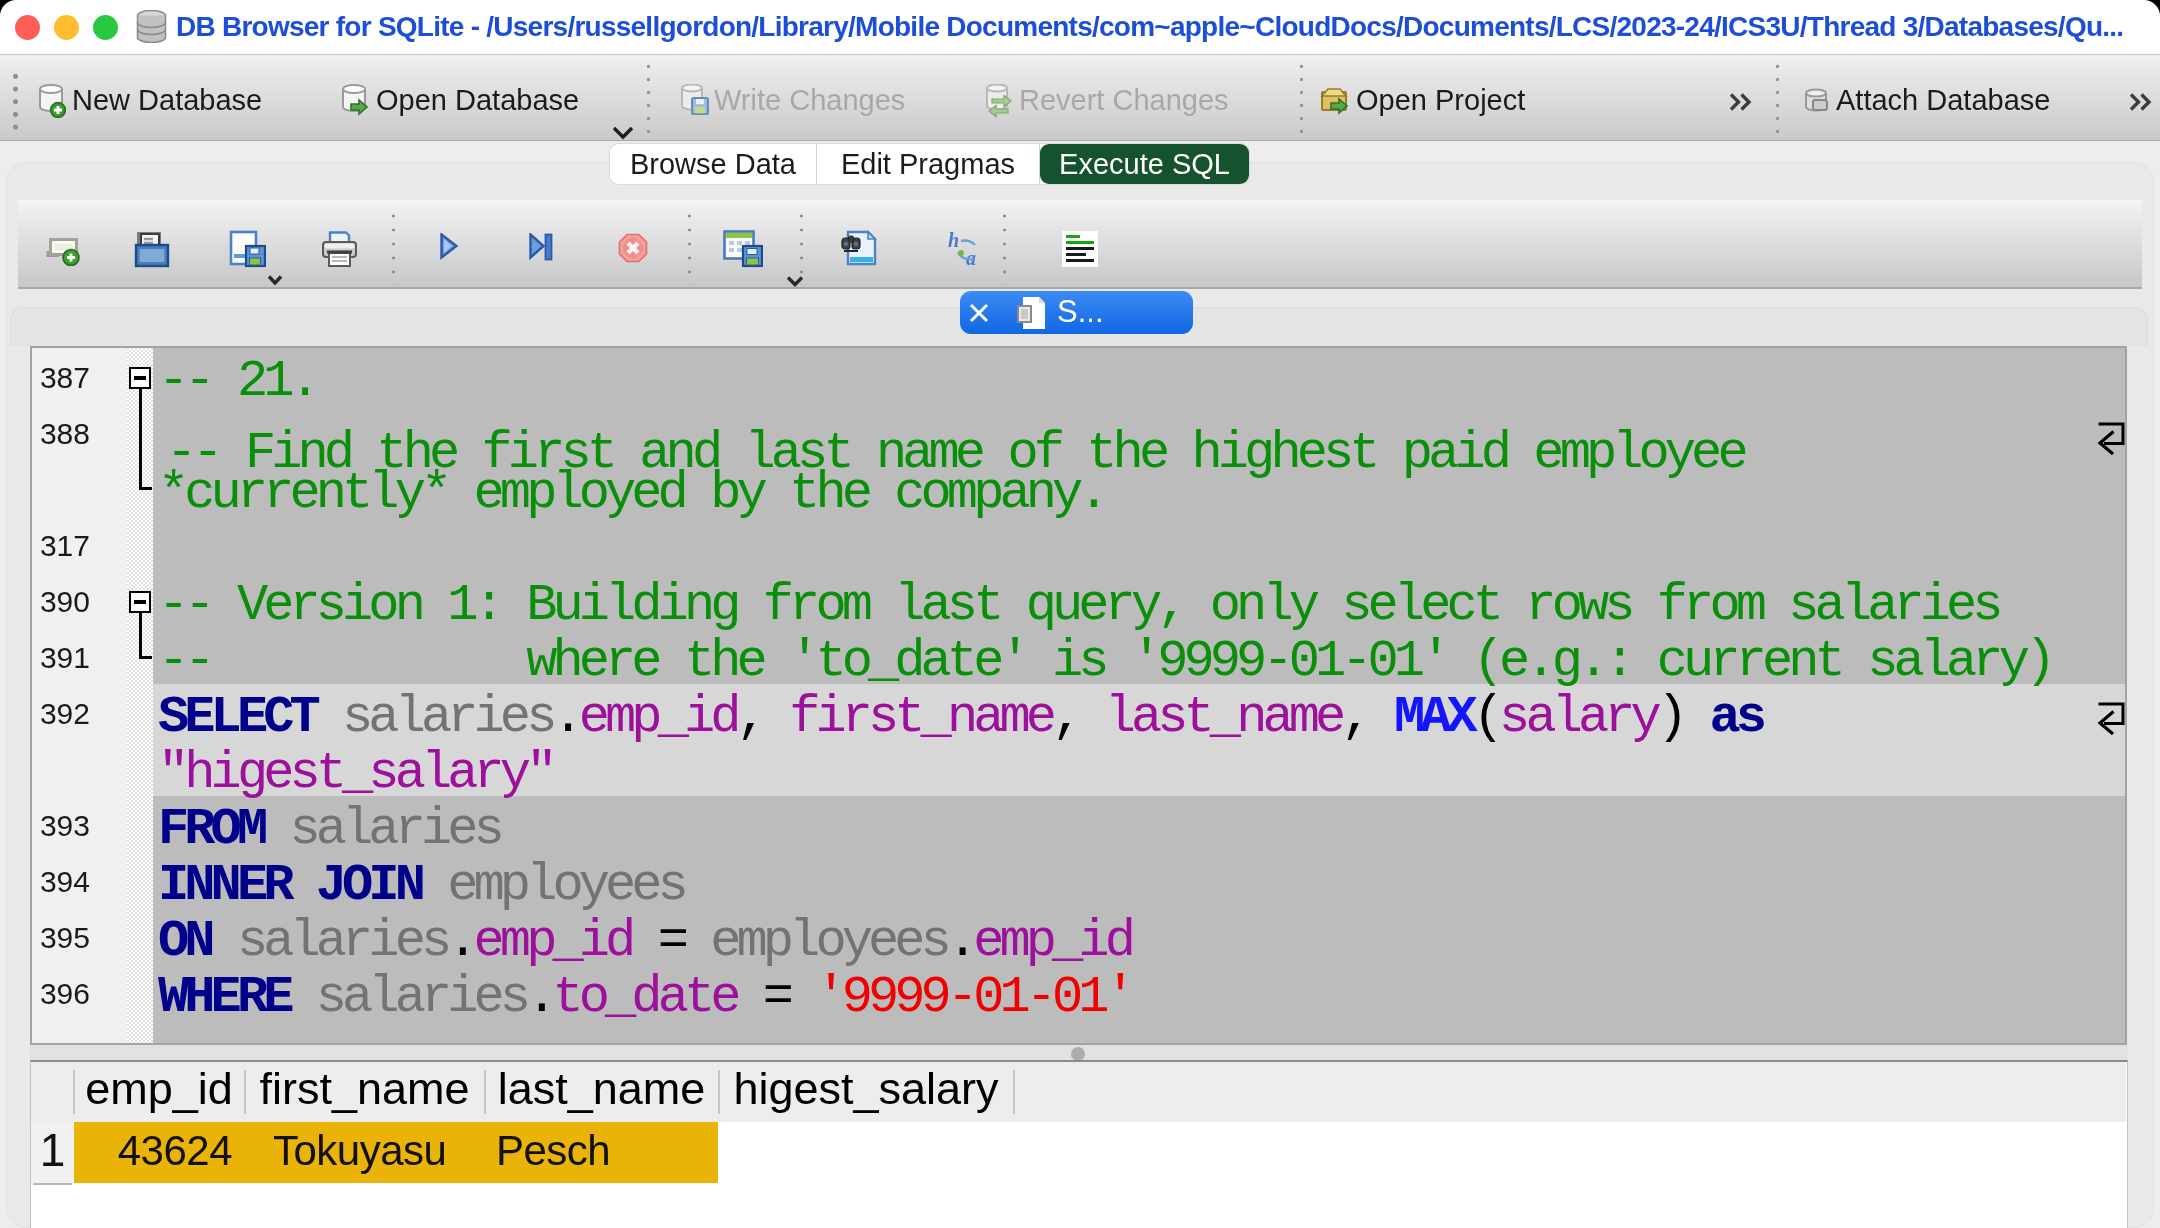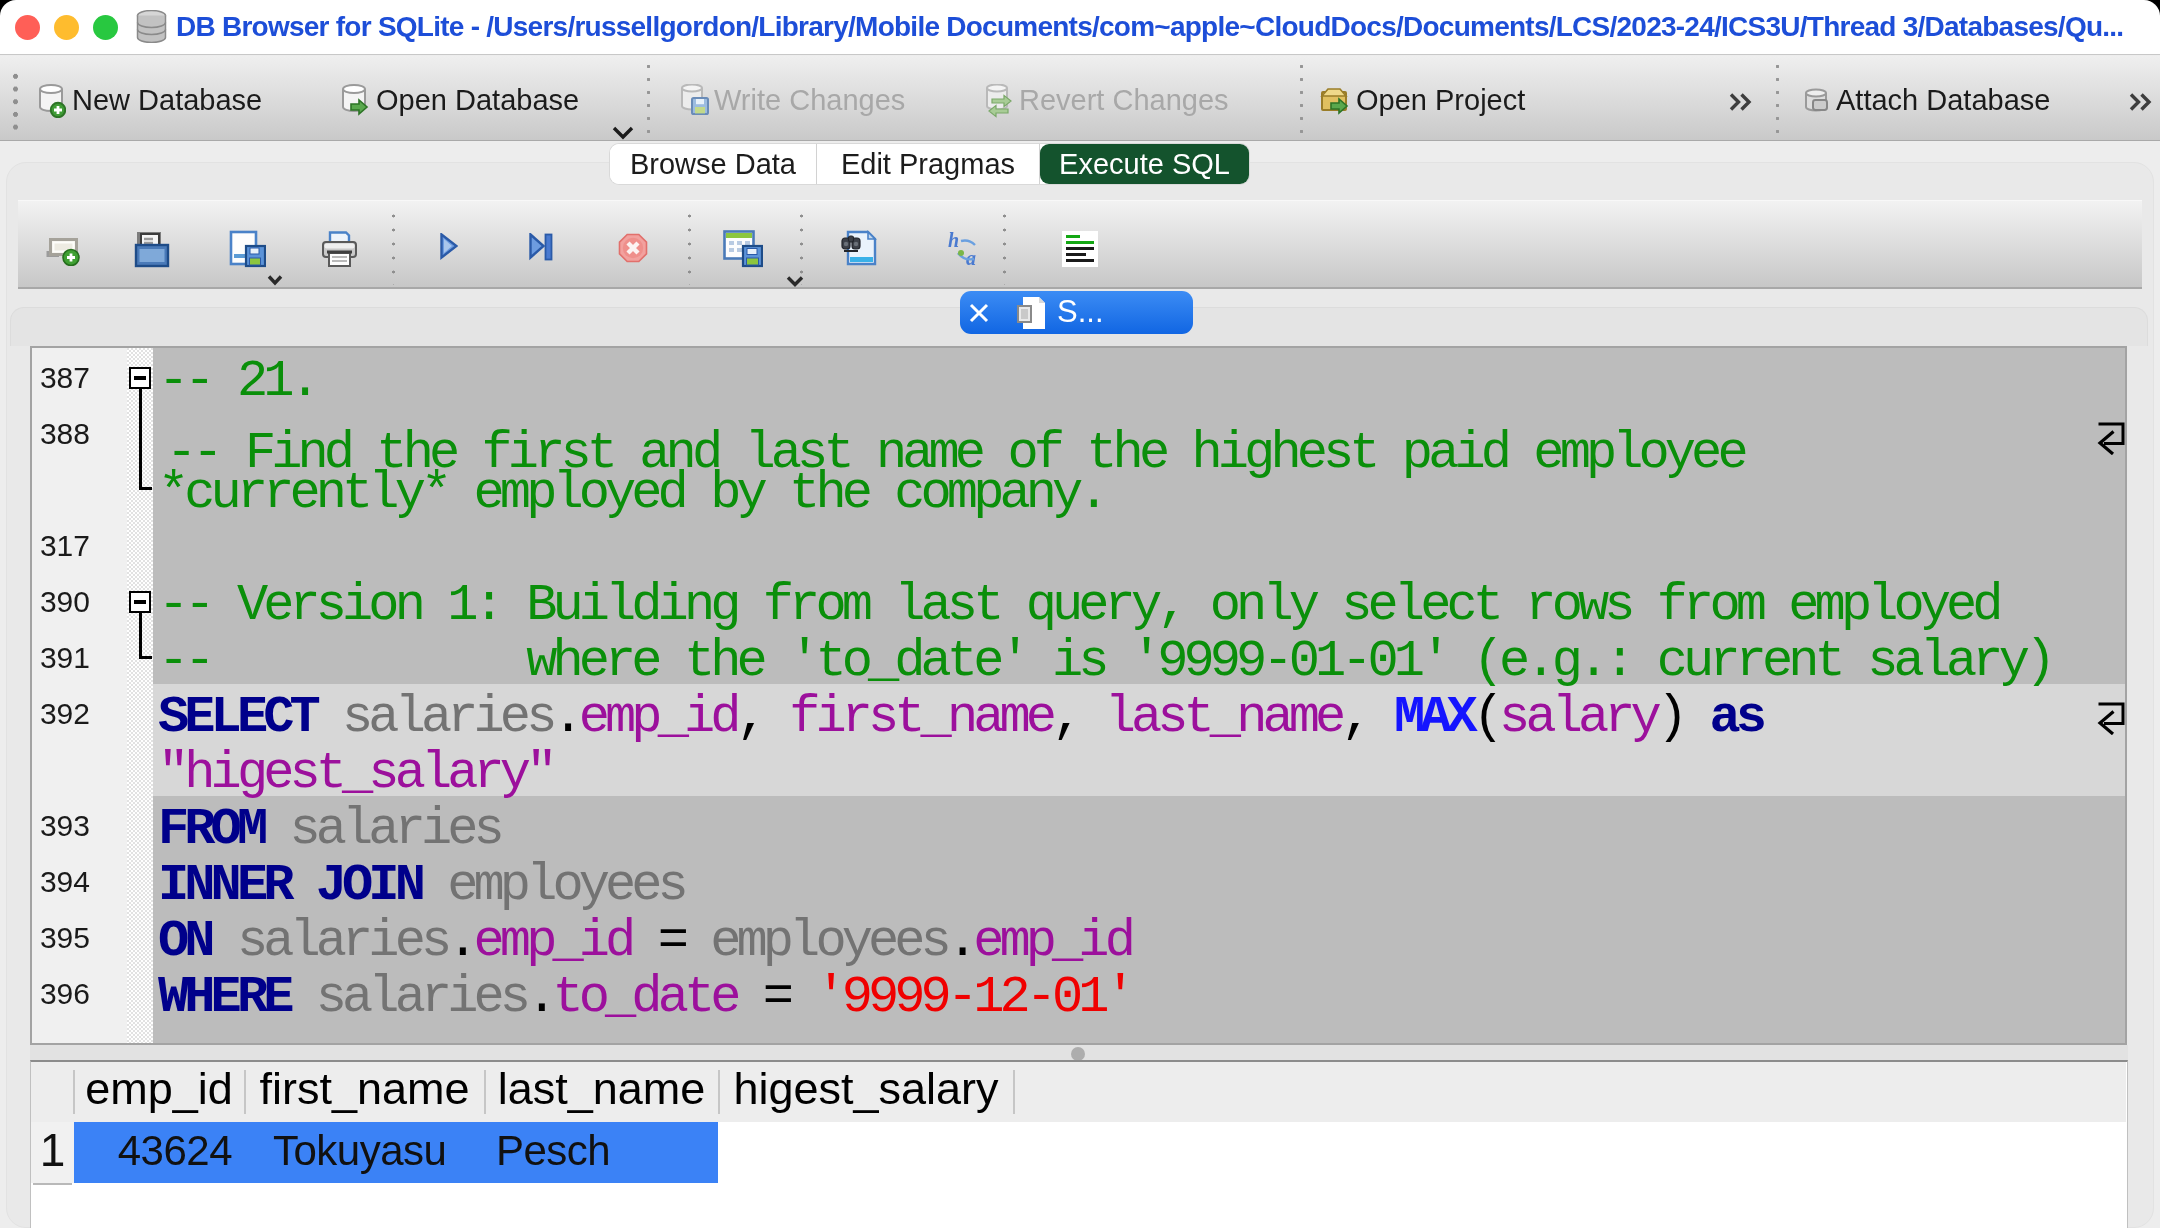--- a/index.html
+++ b/index.html
@@ -64,21 +64,21 @@
 .foldbox { position:absolute; left:97px; width:22px; height:22px; background:#ffffff; border:2px solid #000; }
 .foldbox:after { content:""; position:absolute; left:3px; top:7px; width:12px; height:4px; background:#000; }
 
 
 #rtable { position:absolute; left:30px; top:1060px; width:2098px; height:168px; border:1px solid #c0c0c0; border-top:2px solid #8c8c8c; border-bottom:none; background:#ffffff; }
 #rheader { position:absolute; left:0; top:0; width:2095px; height:60px; background:#ededed; }
 .hsep { position:absolute; top:8px; width:2px; height:44px; background:#c6c6c6; }
 .hlbl { position:absolute; top:0; height:53px; line-height:53px; font-size:45px; color:#000; text-align:center; }
 #rnumcol { position:absolute; left:0; top:60px; width:43px; height:61px; background:#f1f1f1; }
 #rnum1 { position:absolute; left:0; top:60px; width:43px; height:61px; line-height:57px; text-align:center; font-size:46px; color:#111; }
-.dcell { position:absolute; top:60px; height:61px; background:#3b82f6; font-size:42px; letter-spacing:-0.5px; color:#111; line-height:57px; }
+.dcell { position:absolute; top:60px; height:61px; background:#eab308; font-size:42px; letter-spacing:-0.5px; color:#111; line-height:57px; }
 #runderline { position:absolute; left:2px; top:121px; width:39px; height:2px; background:#b9b9b9; }
 
 #splitdot { position:absolute; left:1071px; top:1047px; width:14px; height:14px; border-radius:50%; background:#adadad; }
 
 #central { position:absolute; left:6px; top:162px; width:2148px; height:1066px; background:#e9e9e9; border:1px solid #e2e2e2; border-radius:20px; }
 </style>
 </head>
 <body>
 <div id="win">
   <div class="blackcorner" style="left:0;"></div>
@@ -287,28 +287,28 @@
   <div id="editor">
     <div id="gutter"></div>
     <div id="foldmargin"></div>
     <div id="textarea">
       <div id="selbg1"></div>
       <div id="selbg2"></div>
       <div id="selbg3"></div>
       <div class="crow" style="top:2px;"><span class="cmt">-- 21.</span></div>
       <div class="crow" style="top:74px;margin-left:8px;"><span class="cmt">-- Find the first and last name of the highest paid employee</span></div>
       <div class="crow" style="top:114px;"><span class="cmt">*currently* employed by the company.</span></div>
-      <div class="crow" style="top:226px;"><span class="cmt">-- Version 1: Building from last query, only select rows from employed</span></div>
+      <div class="crow" style="top:226px;"><span class="cmt">-- Version 1: Building from last query, only select rows from salaries</span></div>
       <div class="crow" style="top:282px;"><span class="cmt">--            where the 'to_date' is '9999-01-01' (e.g.: current salary)</span></div>
       <div class="crow" style="top:338px;"><span class="kw">SELECT</span> <span class="tbl">salaries</span>.<span class="id">emp_id</span>, <span class="id">first_name</span>, <span class="id">last_name</span>, <span class="fn">MAX</span>(<span class="id">salary</span>) <span class="kw">as</span></div>
       <div class="crow" style="top:394px;"><span class="id">"higest_salary"</span></div>
       <div class="crow" style="top:450px;"><span class="kw">FROM</span> <span class="tbl">salaries</span></div>
       <div class="crow" style="top:506px;"><span class="kw">INNER JOIN</span> <span class="tbl">employees</span></div>
       <div class="crow" style="top:562px;"><span class="kw">ON</span> <span class="tbl">salaries</span>.<span class="id">emp_id</span> = <span class="tbl">employees</span>.<span class="id">emp_id</span></div>
-      <div class="crow" style="top:618px;"><span class="kw">WHERE</span> <span class="tbl">salaries</span>.<span class="id">to_date</span> = <span class="str">'9999-12-01'</span></div>
+      <div class="crow" style="top:618px;"><span class="kw">WHERE</span> <span class="tbl">salaries</span>.<span class="id">to_date</span> = <span class="str">'9999-01-01'</span></div>
 
       <svg class="abs" style="left:1944px; top:73px;" width="30" height="34" viewBox="0 0 30 34">
         <path d="M1.5 3 H26 V22.5 H7" fill="none" stroke="#000" stroke-width="3"></path>
         <path d="M16.5 10.5 L3 22 L16 33" fill="none" stroke="#000" stroke-width="3.2"></path>
       </svg>
       <svg class="abs" style="left:1944px; top:353px;" width="30" height="34" viewBox="0 0 30 34">
         <path d="M1.5 3 H26 V22.5 H7" fill="none" stroke="#000" stroke-width="3"></path>
         <path d="M16.5 10.5 L3 22 L16 33" fill="none" stroke="#000" stroke-width="3.2"></path>
       </svg>
     </div>

